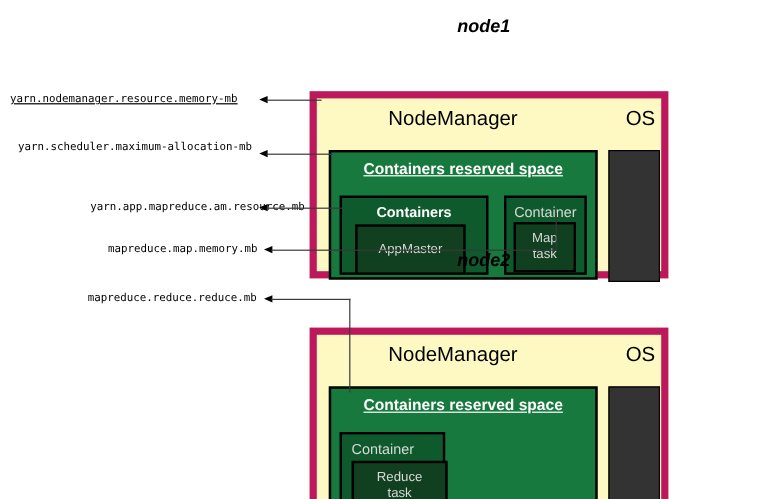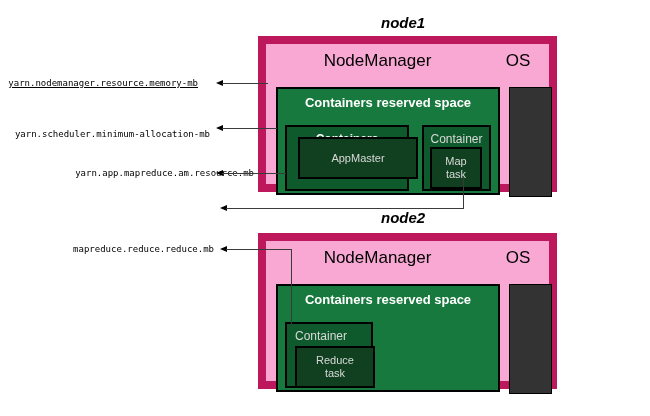--- a/index.html
+++ b/index.html
@@ -23,36 +23,37 @@
     font-style: italic;
     font-weight: bold;
     font-size: 15px;
     color: #000000;
     white-space: nowrap;
   }
 
   
   .node-box {
     position: absolute;
-    background: #f9a8d4;
-    border: 8px solid #be185d;
-    box-sizing: border-box;
+    background: #fef9c3;
+    border: 6px solid #be185d;
+    box-sizing: border-box;
+    margin-top: 40px;
   }
   .nm-label {
     position: absolute;
     left: 0;
     right: 0;
     text-align: center;
     font-size: 17px;
     color: #000000;
     white-space: nowrap;
   }
   .os-label {
     position: absolute;
-    text-align: center;
+    text-align: right;
     font-size: 17px;
     color: #000000;
     white-space: nowrap;
   }
   .os-box {
     position: absolute;
     background: #333333;
     border: 1px solid #000000;
     box-sizing: border-box;
   }
@@ -64,20 +65,21 @@
   }
   .reserved-label {
     position: absolute;
     left: 0;
     right: 0;
     text-align: center;
     font-size: 13px;
     font-weight: bold;
     color: #ffffff;
     white-space: nowrap;
+    text-decoration: underline;
   }
   .containers-box {
     position: absolute;
     background: #0f5a2c;
     border: 2px solid #000000;
     box-sizing: border-box;
   }
   .containers-label {
     position: absolute;
     left: 0;
@@ -159,21 +161,21 @@
     <div class="os-label" style="top:7px; left:222px; width:60px;">OS</div>
 
     <div class="os-box" style="left:243px; top:43px; width:43px; height:110px;"></div>
 
     <div class="reserved-box" style="left:10px; top:43px; width:224px; height:108px;">
 
       <div class="reserved-label" style="top:6px;">Containers reserved space</div>
 
       <div class="containers-box" style="left:7px; top:36px; width:124px; height:66px;">
         <div class="containers-label" style="top:5px;">Containers</div>
-        <div class="task-box" style="left:11px; top:10px; width:120px; height:42px;">
+        <div class="task-box" style="left:11px; top:22px; width:92px; height:42px;">
           <div class="task-label">AppMaster</div>
         </div>
       </div>
 
       <div class="containers-box" style="left:144px; top:36px; width:69px; height:66px;">
         <div class="container-label" style="top:5px;">Container</div>
         <div class="task-box" style="left:6px; top:20px; width:52px; height:42px;">
           <div class="task-label">
             <div>Map</div>
             <div>task</div>
@@ -206,28 +208,29 @@
           </div>
         </div>
       </div>
     </div>
   </div>
 
   <div class="annot" style="left:8px; top:78px; width:190px;text-decoration:underline;">yarn.nodemanager.resource.memory-mb</div>
   <div class="arrow-left" style="left:216px; top:79.5px;"></div>
   <div class="line-h" style="left:222px; top:83px; width:46px;"></div>
 
-  <div class="annot" style="left:10px; top:129px; width:200px;">yarn.scheduler.minimum-allocation-mb</div>
+  <div class="annot" style="left:10px; top:118px; width:200px;">yarn.scheduler.maximum-allocation-mb</div>
   <div class="arrow-left" style="left:216px; top:124.5px;"></div>
   <div class="line-h" style="left:222px; top:128px; width:55px;"></div>
 
   <div class="annot" style="left:24px; top:168px; width:186px;margin-left:44px;">yarn.app.mapreduce.am.resource.mb</div>
   <div class="arrow-left" style="left:216px; top:169.5px;"></div>
   <div class="line-h" style="left:222px; top:173px; width:64px;"></div>
 
+  <div class="annot" style="left:90px; top:203px; width:124px;">mapreduce.map.memory.mb</div>
   <div class="arrow-left" style="left:220px; top:204.5px;"></div>
   <div class="line-h" style="left:226px; top:208px; width:238px;"></div>
   <div class="line-v" style="left:463px; top:177px; height:31px;"></div>
 
   <div class="annot" style="left:72px; top:244px; width:142px;">mapreduce.reduce.reduce.mb</div>
   <div class="arrow-left" style="left:220px; top:245.5px;"></div>
   <div class="line-h" style="left:226px; top:249px; width:66px;"></div>
   <div class="line-v" style="left:291px; top:249px; height:78px;"></div>
 
 </div>

